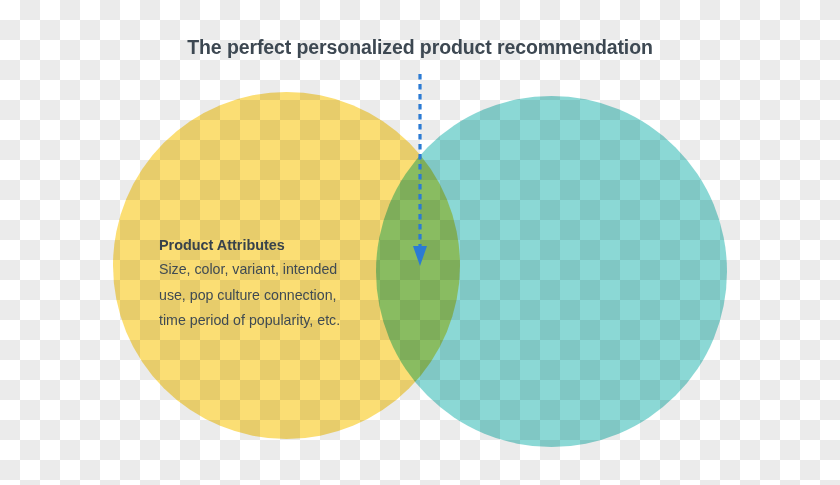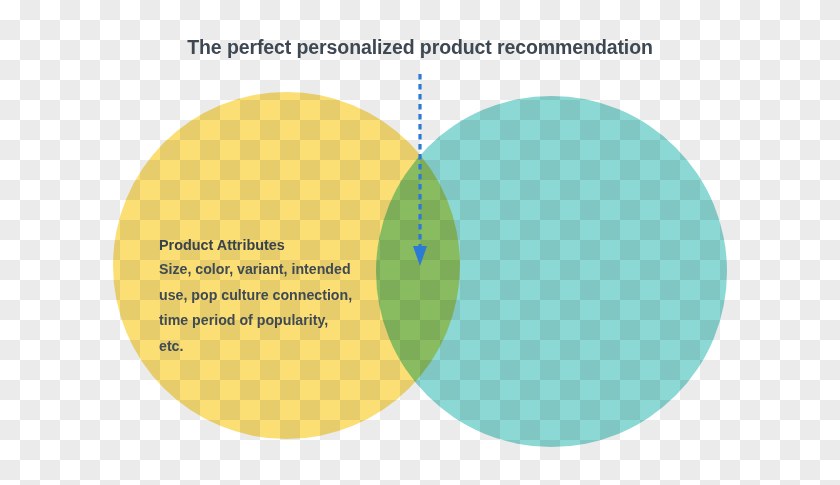--- a/index.html
+++ b/index.html
@@ -74,21 +74,20 @@
   }
   .attr-block .attr-head {
     font-weight: bold;
     font-size: 14.4px;
     color: #37424b;
     display: block;
     line-height: 24px;
   }
   .attr-block .attr-body {
     display: block;
-    font-weight: bold;
   }
   .block-left {
     left: 159px;
     top: 209px;
     width: 195px;
     margin-top: 24px;
   }
   .block-right {
     left: 512px;
     top: 211px;

